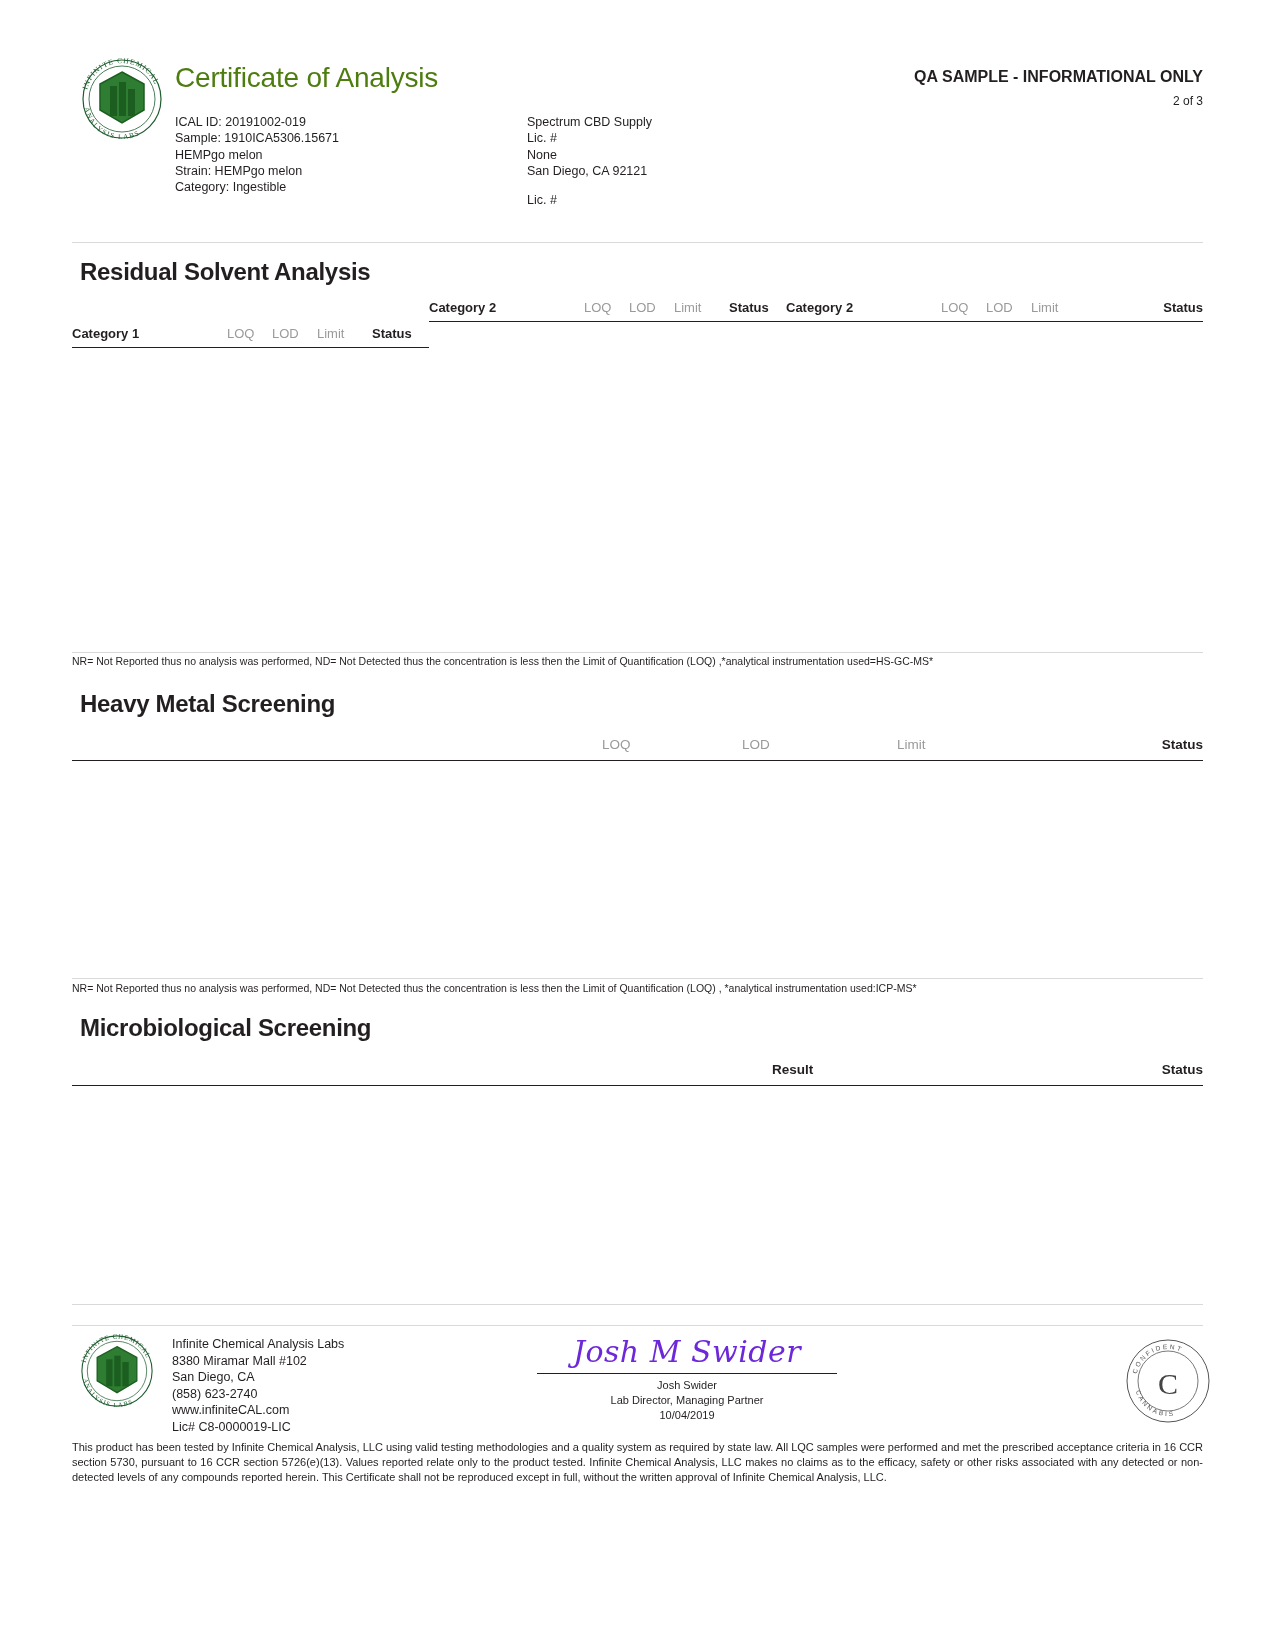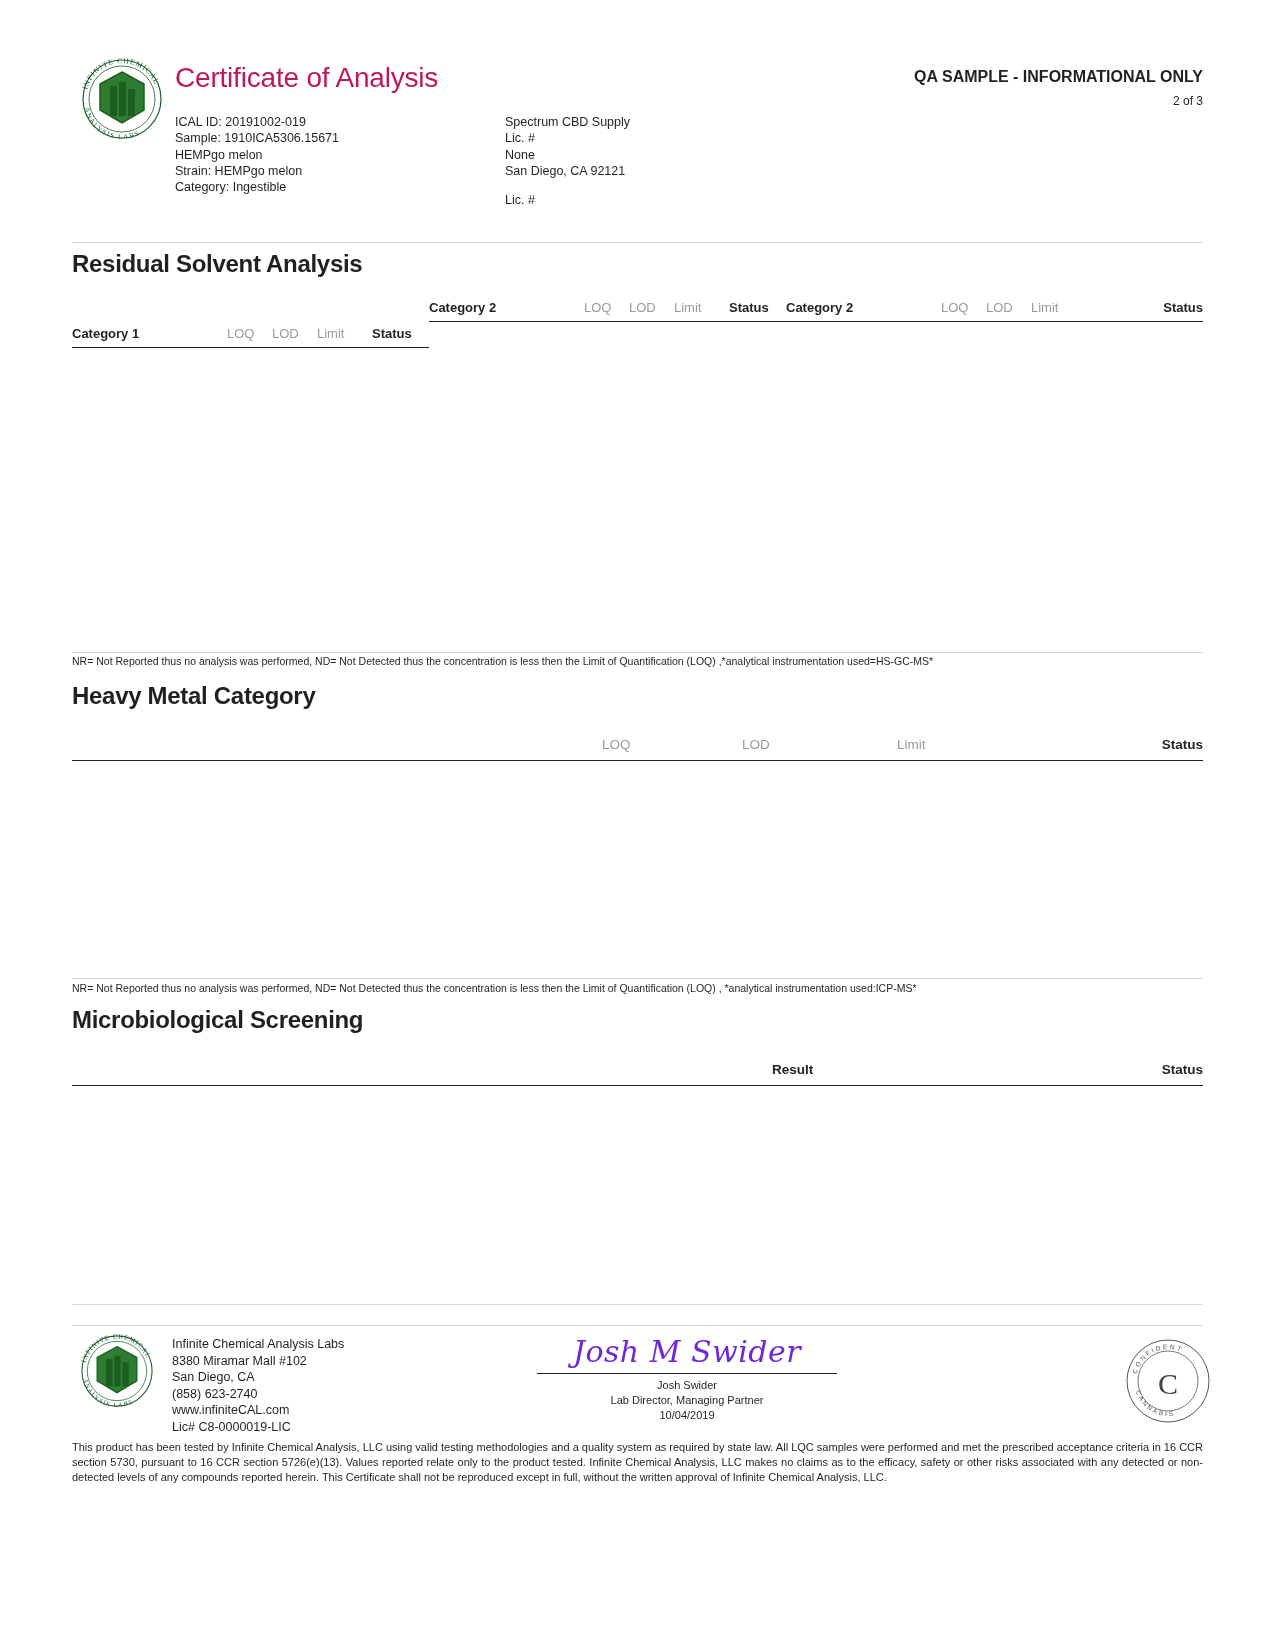--- a/index.html
+++ b/index.html
@@ -38,21 +38,21 @@
   }
   .logo-svg { display: block; }
 
   .coa-title {
     position: absolute;
     left: 103px;
     top: 62px;
     font-size: 28px;
     font-weight: 400;
     letter-spacing: -0.2px;
-    color: #be185d;
+    color: #4d7c0f;
   }
   .qa-banner {
     position: absolute;
     right: 0;
     top: 68px;
     text-align: right;
     font-size: 16px;
     font-weight: bold;
     color: #231f20;
   }
@@ -67,39 +67,39 @@
 
   .meta-cols {
     position: absolute;
     top: 114px;
     left: 103px;
     right: 0;
     display: flex;
   }
   .meta-col { font-size: 12.5px; line-height: 1.30; }
   .meta-col.c1 { width: 330px; }
-  .meta-col.c2 { width: 315px; }
+  .meta-col.c2 { width: 315px; margin-left: 22px; }
   .meta-col.c3 { flex: 1; }
   .meta-col div { white-space: nowrap; }
   .meta-gap { height: 13px; }
 
   .rule-top {
     position: absolute;
     left: 72px;
     right: 72px;
     top: 242px;
     border-top: 1px solid #d9d9d9;
   }
 
   
   .section-title {
     font-size: 24px;
     font-weight: bold;
     letter-spacing: -0.3px;
-    margin: 0;
+    margin: 8px;
   }
   .sec-residual { position: absolute; left: 72px; top: 250px; }
   .sec-heavy   { position: absolute; left: 72px; top: 682px; }
   .sec-micro   { position: absolute; left: 72px; top: 1006px; }
 
   
   .rs-head {
     position: absolute;
     left: 72px;
     right: 72px;
@@ -311,21 +311,21 @@
       <span class="rs-loq" style="left:200px">LOD</span>
       <span class="rs-loq" style="left:245px">Limit</span>
       <span class="rs-status" style="right:0">Status</span>
       <span class="rs-underline"></span>
     </div>
   </div>
 
   <div class="rs-foot-rule"></div>
   <div class="foot-note note-residual">NR= Not Reported thus no analysis was performed, ND= Not Detected thus the concentration is less then the Limit of Quantification (LOQ) ,*analytical instrumentation used=HS-GC-MS*</div>
 
-  <h2 class="section-title sec-heavy">Heavy Metal Category</h2>
+  <h2 class="section-title sec-heavy">Heavy Metal Screening</h2>
 
   <div class="hm-head">
     <span class="lbl" style="left:530px">LOQ</span>
     <span class="lbl" style="left:670px">LOD</span>
     <span class="lbl" style="left:825px">Limit</span>
     <span class="status">Status</span>
     <span class="hm-underline"></span>
   </div>
 
   <div class="hm-foot-rule"></div>

